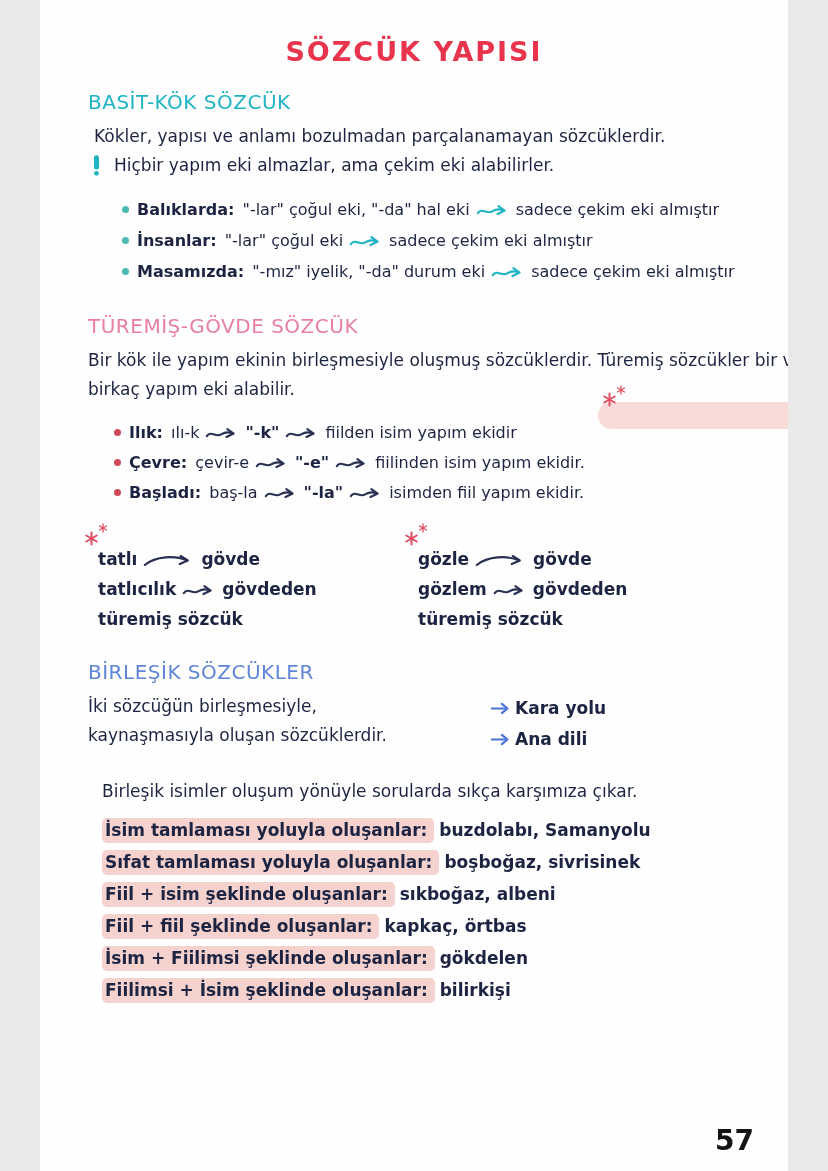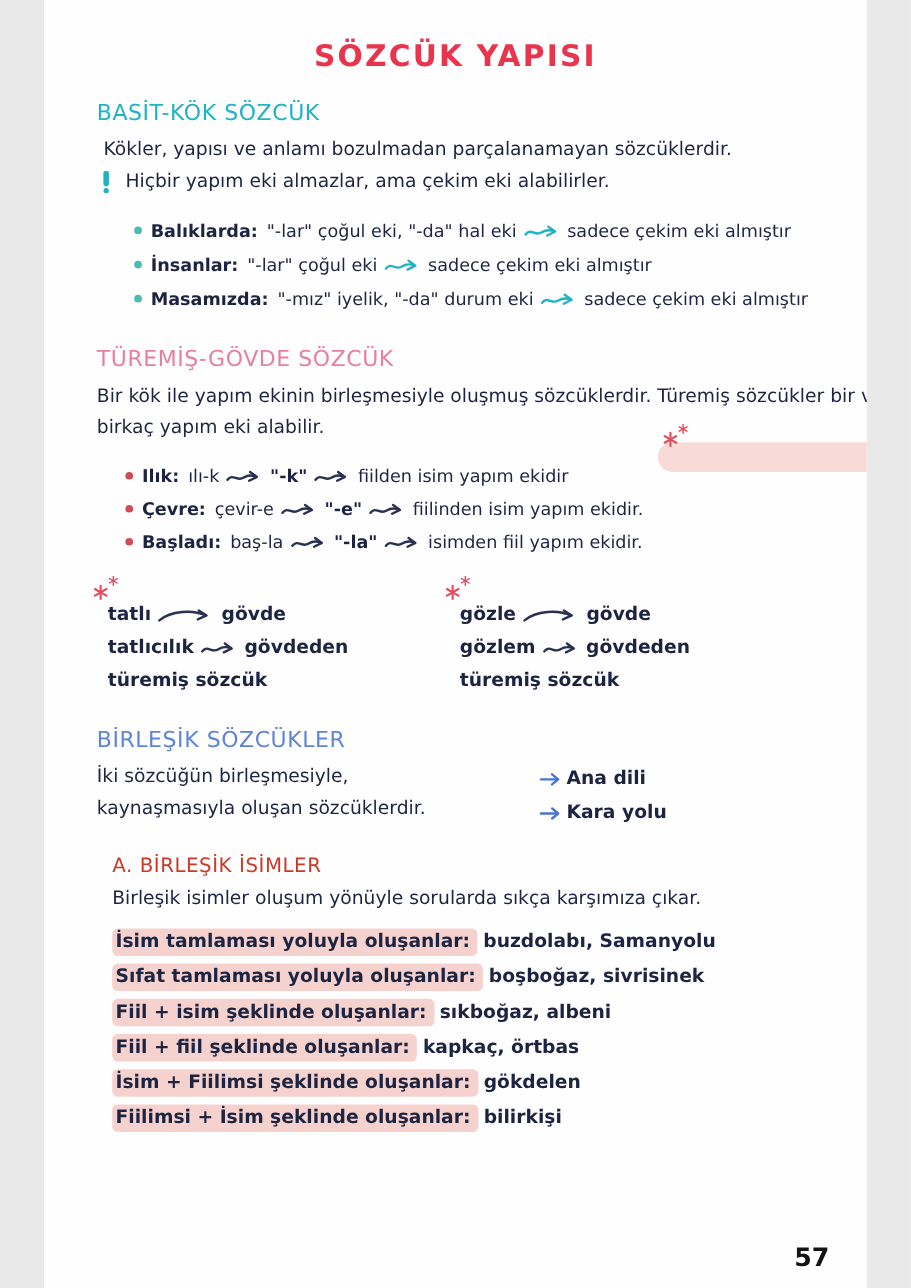--- a/index.html
+++ b/index.html
@@ -79,21 +79,21 @@
   .comp-examples { display:flex; gap:26px; padding-top:1px; }
   .ccol-1 { width:152px; }
   .cex { display:flex; align-items:center; font-size:17px; line-height:31px; }
   .cex [data-icon] { margin:0 3px 0 0; }
 
   .cn { margin-top:22px; padding-left:14px; }
   .cn-list { margin-top:8px; }
   .cn-item { font-size:17px; line-height:32px; font-weight:bold; white-space:nowrap; }
   .hl { background:var(--highlight-bg,#f6d2cf); border-radius:5px; padding:2px 7px 3px 3px; margin-right:5px; }
 
-  .pageno { position:absolute; right:34px; bottom:14px; font-size:23px; font-weight:bold; color:#141414; }
+  .pageno { position:absolute; right:34px; bottom:14px; font-size:28px; font-weight:bold; color:#141414; }
 </style>
 </head>
 <body>
 
 <div class="sheet">
 
   <h1 class="title">SÖZCÜK YAPISI</h1>
 
   <section class="sec sec-basit">
     <h2 class="h h-teal">BASİT-KÖK SÖZCÜK</h2>
@@ -274,37 +274,36 @@
       </div>
       <div class="comp-examples">
         <div class="ccol ccol-1">
           <div class="cex">
               <span class="c-blue" data-icon="arrow-short">
                 <svg viewBox="0 0 24 14" fill="none" stroke="currentColor" stroke-linecap="round" stroke-linejoin="round" stroke-width="2.4">
                   <path d="M2 7 L 18 7"></path>
                   <path d="M13 2 L 19 7 L 13 12"></path>
                 </svg>
               </span>
-              <span class="b">Ana dili</span>
+              <span class="b">Kara yolu</span>
             </div>
           <div class="cex">
               <span class="c-blue" data-icon="arrow-short">
                 <svg viewBox="0 0 24 14" fill="none" stroke="currentColor" stroke-linecap="round" stroke-linejoin="round" stroke-width="2.4">
                   <path d="M2 7 L 18 7"></path>
                   <path d="M13 2 L 19 7 L 13 12"></path>
                 </svg>
               </span>
-              <span class="b">Kara yolu</span>
+              <span class="b">Ana dili</span>
             </div>
         </div>
       </div>
     </div>
 
     <div class="cn">
-      <h3 class="h h-red">A. BİRLEŞİK İSİMLER</h3>
       <p class="line">Birleşik isimler oluşum yönüyle sorularda sıkça karşımıza çıkar.</p>
       <div class="cn-list">
         <div class="cn-item"><span class="hl">İsim tamlaması yoluyla oluşanlar:</span><span>buzdolabı, Samanyolu</span></div>
         <div class="cn-item"><span class="hl">Sıfat tamlaması yoluyla oluşanlar:</span><span>boşboğaz, sivrisinek</span></div>
         <div class="cn-item"><span class="hl">Fiil + isim şeklinde oluşanlar:</span><span>sıkboğaz, albeni</span></div>
         <div class="cn-item"><span class="hl">Fiil + fiil şeklinde oluşanlar:</span><span>kapkaç, örtbas</span></div>
         <div class="cn-item"><span class="hl">İsim + Fiilimsi şeklinde oluşanlar:</span><span>gökdelen</span></div>
         <div class="cn-item"><span class="hl">Fiilimsi + İsim şeklinde oluşanlar:</span><span>bilirkişi</span></div>
       </div>
     </div>

